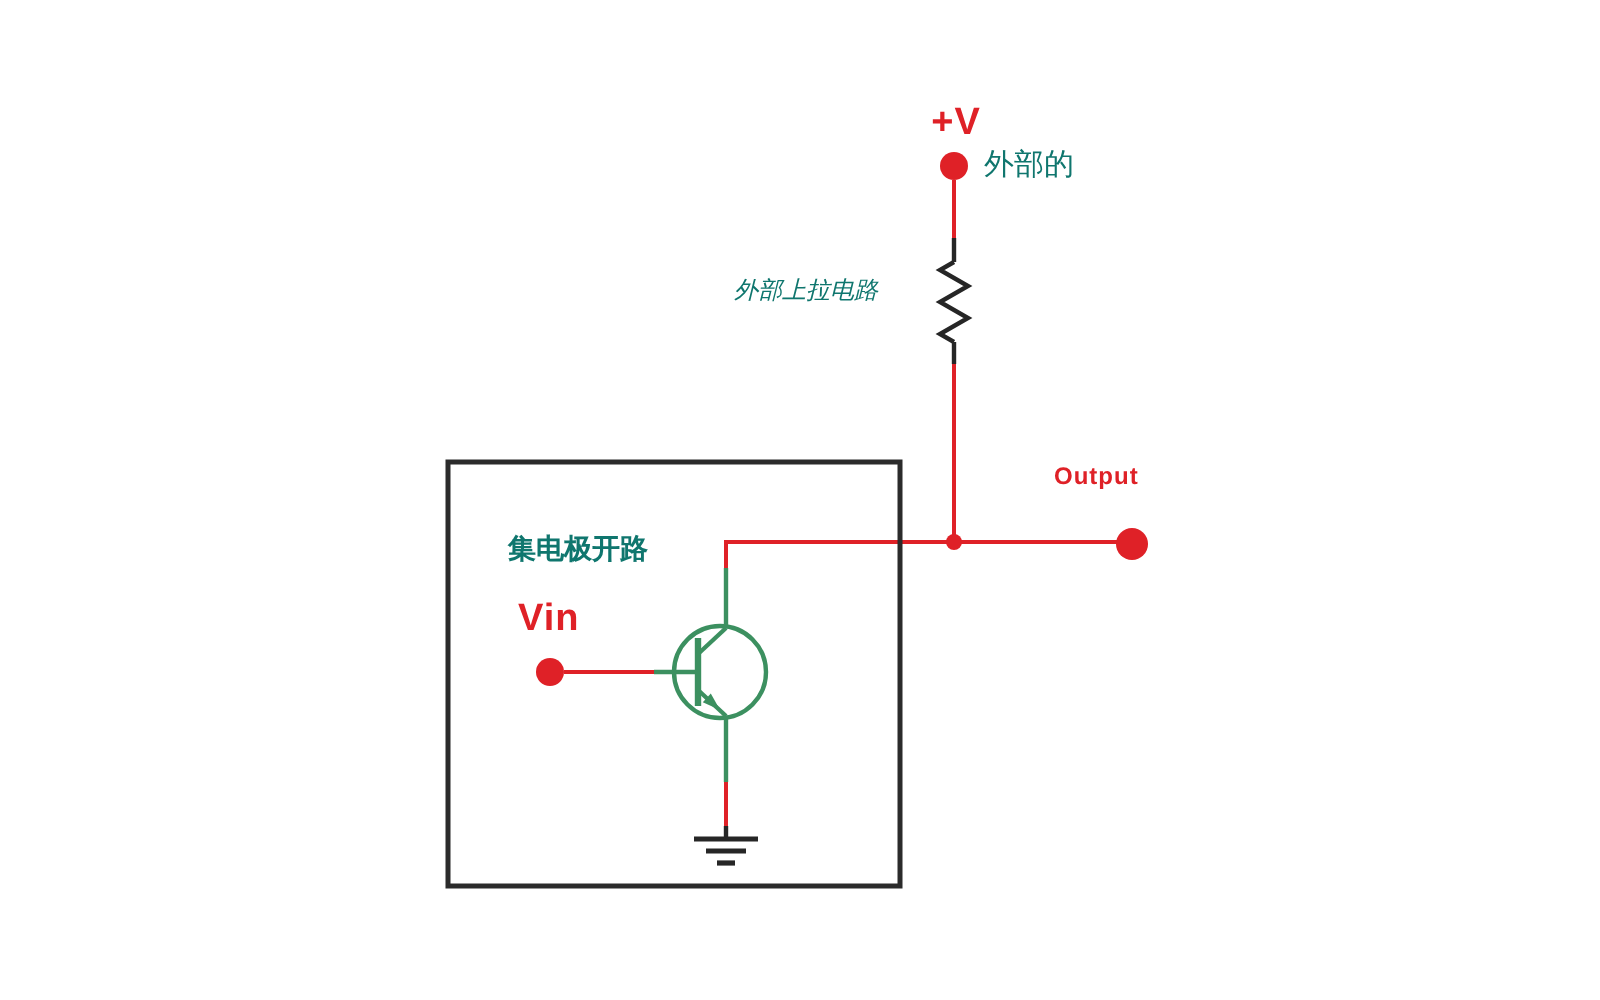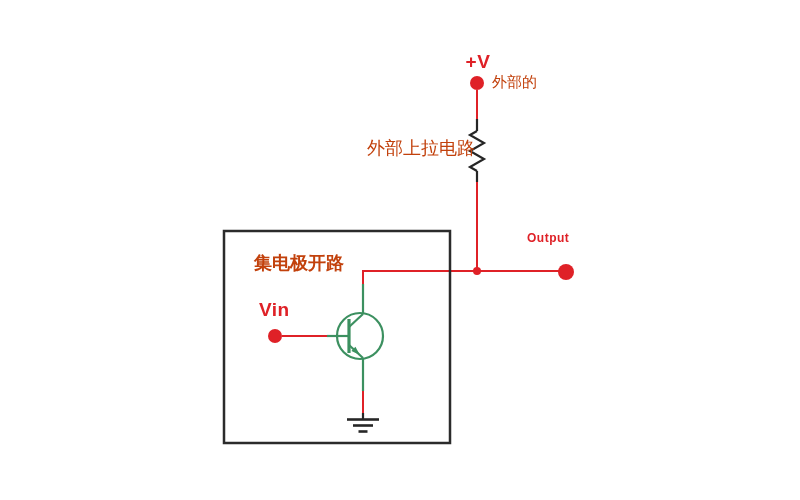--- a/index.html
+++ b/index.html
@@ -12,25 +12,25 @@
     font-family: "DejaVu Sans", "Liberation Sans", sans-serif;
   }
   .canvas svg { position: absolute; left: 0; top: 0; }
   .lbl { position: absolute; white-space: nowrap; line-height: 1; }
   .lbl-red {
     color: #df2127;
     font-weight: bold;
     font-family: "Liberation Sans", "DejaVu Sans", sans-serif;
     letter-spacing: 0.5px;
   }
-  .lbl-dark { color: #c2410c; font-weight: 500; }
+  .lbl-dark { color: #0f766e; font-weight: 500; }
   .supply-label   { left: 458px; top: 52px;  width: 40px; text-align: center; font-size: 19px; }
   .supply-note    { left: 492px; top: 75px;  font-size: 15px; }
-  .pullup-note    { left: 367px; top: 139px; font-size: 18px; }
-  .box-label      { left: 254px; top: 254px; font-size: 18px; font-weight: 600; }
+  .pullup-note    { left: 367px; top: 139px; font-size: 12px; font-style: italic; }
+  .box-label      { left: 254px; top: 268px; font-size: 14px; font-weight: 600; }
   .input-label    { left: 259px; top: 300px; font-size: 19px; text-align: right; }
   .output-label   { left: 527px; top: 232px; font-size: 12px; }
 </style>
 </head>
 <body>
 
 <div class="canvas">
 
   <svg width="800" height="500" viewBox="0 0 800 500">
 

